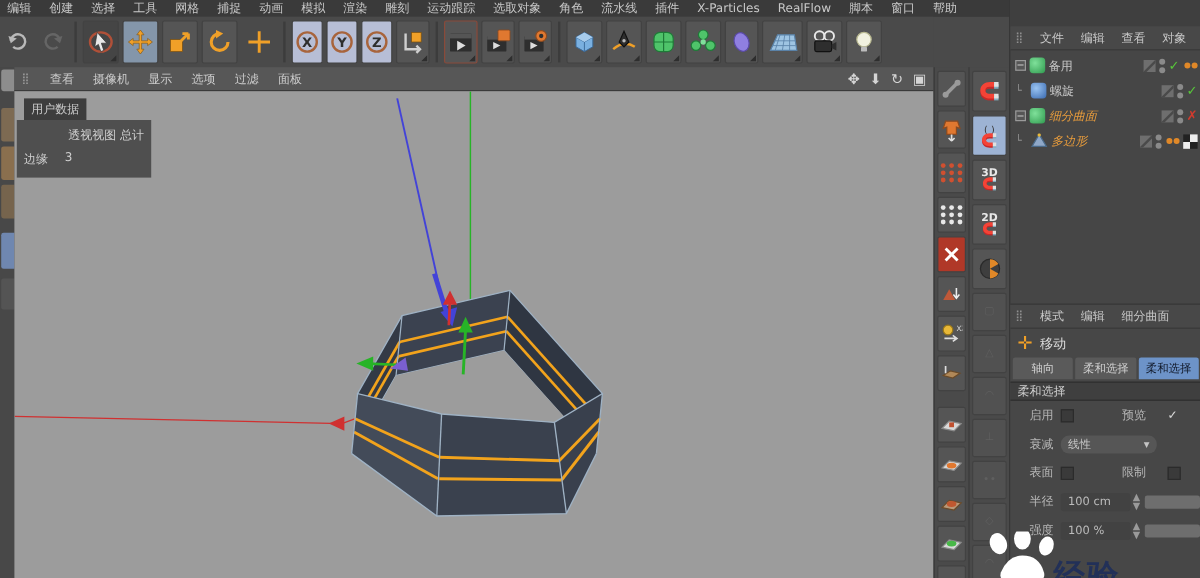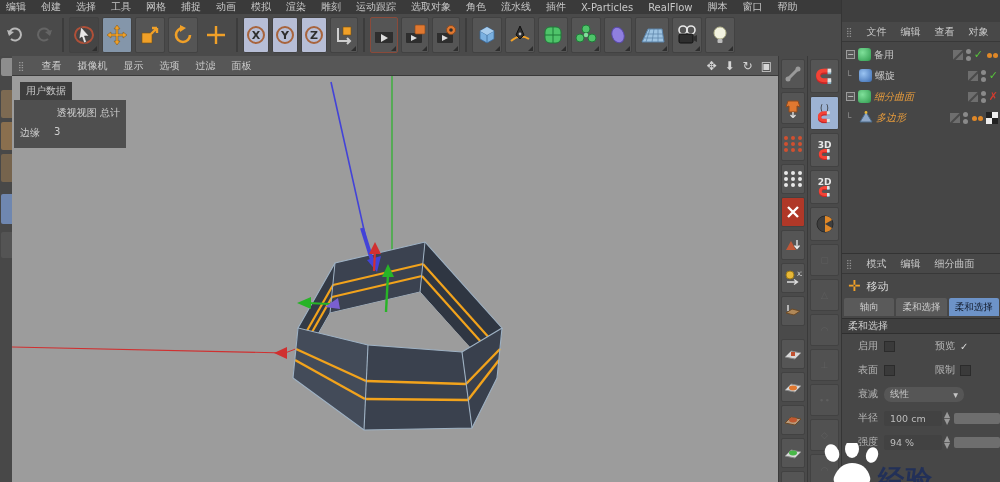--- a/index.html
+++ b/index.html
@@ -97,21 +97,21 @@
   #am-tabs { display:flex; gap:2px; padding:0 2px; height:18px; }
   #am-tabs .tab { flex:1; background:#5a5a5a; color:#cfcfcf; display:flex; align-items:center;
     justify-content:center; font-size:9.5px; border-radius:2px 2px 0 0; }
   #am-tabs .tab.active { background:#6d93c8; color:#101828; }
   #am-section { height:16px; background:#3f3f3f; border-top:1px solid #2f2f2f;
     border-bottom:1px solid #2f2f2f; display:flex; align-items:center; padding-left:6px;
     color:#cfcfcf; margin-top:2px; }
   .prow { display:flex; align-items:center; height:24px; color:#b5b5b5; }
   .prow .lab { width:36px; text-align:right; margin-right:6px; }
   .cbox { width:11px; height:11px; background:#3a3a3a; border:1px solid #2b2b2b; }
-  .prow .lab2 { width:34px; text-align:right; margin-left:26px; margin-right:5px; }
+  .prow .lab2 { width:34px; text-align:right; margin-left:26px; margin-right:18px; }
   .dd { width:80px; height:15px; background:#565656; border-radius:7px; color:#c5c5c5;
     display:flex; align-items:center; padding:0 6px; justify-content:space-between; font-size:9.5px; }
   .numf { width:58px; height:15px; background:#424242; border-radius:2px; color:#bdbdbd;
     display:flex; align-items:center; padding-left:6px; font-size:9.5px; }
   .spin { color:#9a9a9a; font-size:8px; line-height:7px; margin-left:2px; }
   .slider { width:46px; height:11px; background:#6e6e6e; border-radius:2px; margin-left:4px; }
 
   
   #paw { position:absolute; left:820px; top:443px; }
   #wm-text { position:absolute; left:878px; top:462px; color:#223058; font-size:26px;
@@ -616,41 +616,41 @@
       </div>
       <div id="am-section">柔和选择</div>
 
       <div class="prow">
         <span class="lab">启用</span>
         <span class="cbox"></span>
         <span class="lab2">预览</span>
         <span style="color:#d8d8d8">✓</span>
       </div>
       <div class="prow">
+        <span class="lab">衰减</span>
+        <span class="dd">
+          <span>线性</span>
+          <span>▾</span>
+        </span>
+      </div>
+      <div class="prow">
         <span class="lab">表面</span>
         <span class="cbox"></span>
         <span class="lab2">限制</span>
         <span class="cbox"></span>
-      </div>
-      <div class="prow">
-        <span class="lab">衰减</span>
-        <span class="dd">
-          <span>线性</span>
-          <span>▾</span>
-        </span>
       </div>
       <div class="prow">
         <span class="lab">半径</span>
         <span class="numf">100 cm</span>
         <span class="spin">▲<br>▼</span>
         <span class="slider"></span>
       </div>
       <div class="prow">
         <span class="lab">强度</span>
-        <span class="numf">94 %</span>
+        <span class="numf">100 %</span>
         <span class="spin">▲<br>▼</span>
         <span class="slider"></span>
       </div>
     </div>
   </div>
 
   <svg id="paw" width="62" height="42" viewBox="0 0 62 42">
     <ellipse cx="12" cy="10" rx="7" ry="9" fill="#fff" transform="rotate(-20 12 10)"></ellipse>
     <ellipse cx="32" cy="6" rx="7" ry="9" fill="#fff"></ellipse>
     <ellipse cx="52" cy="12" rx="6" ry="8" fill="#fff" transform="rotate(18 52 12)"></ellipse>

